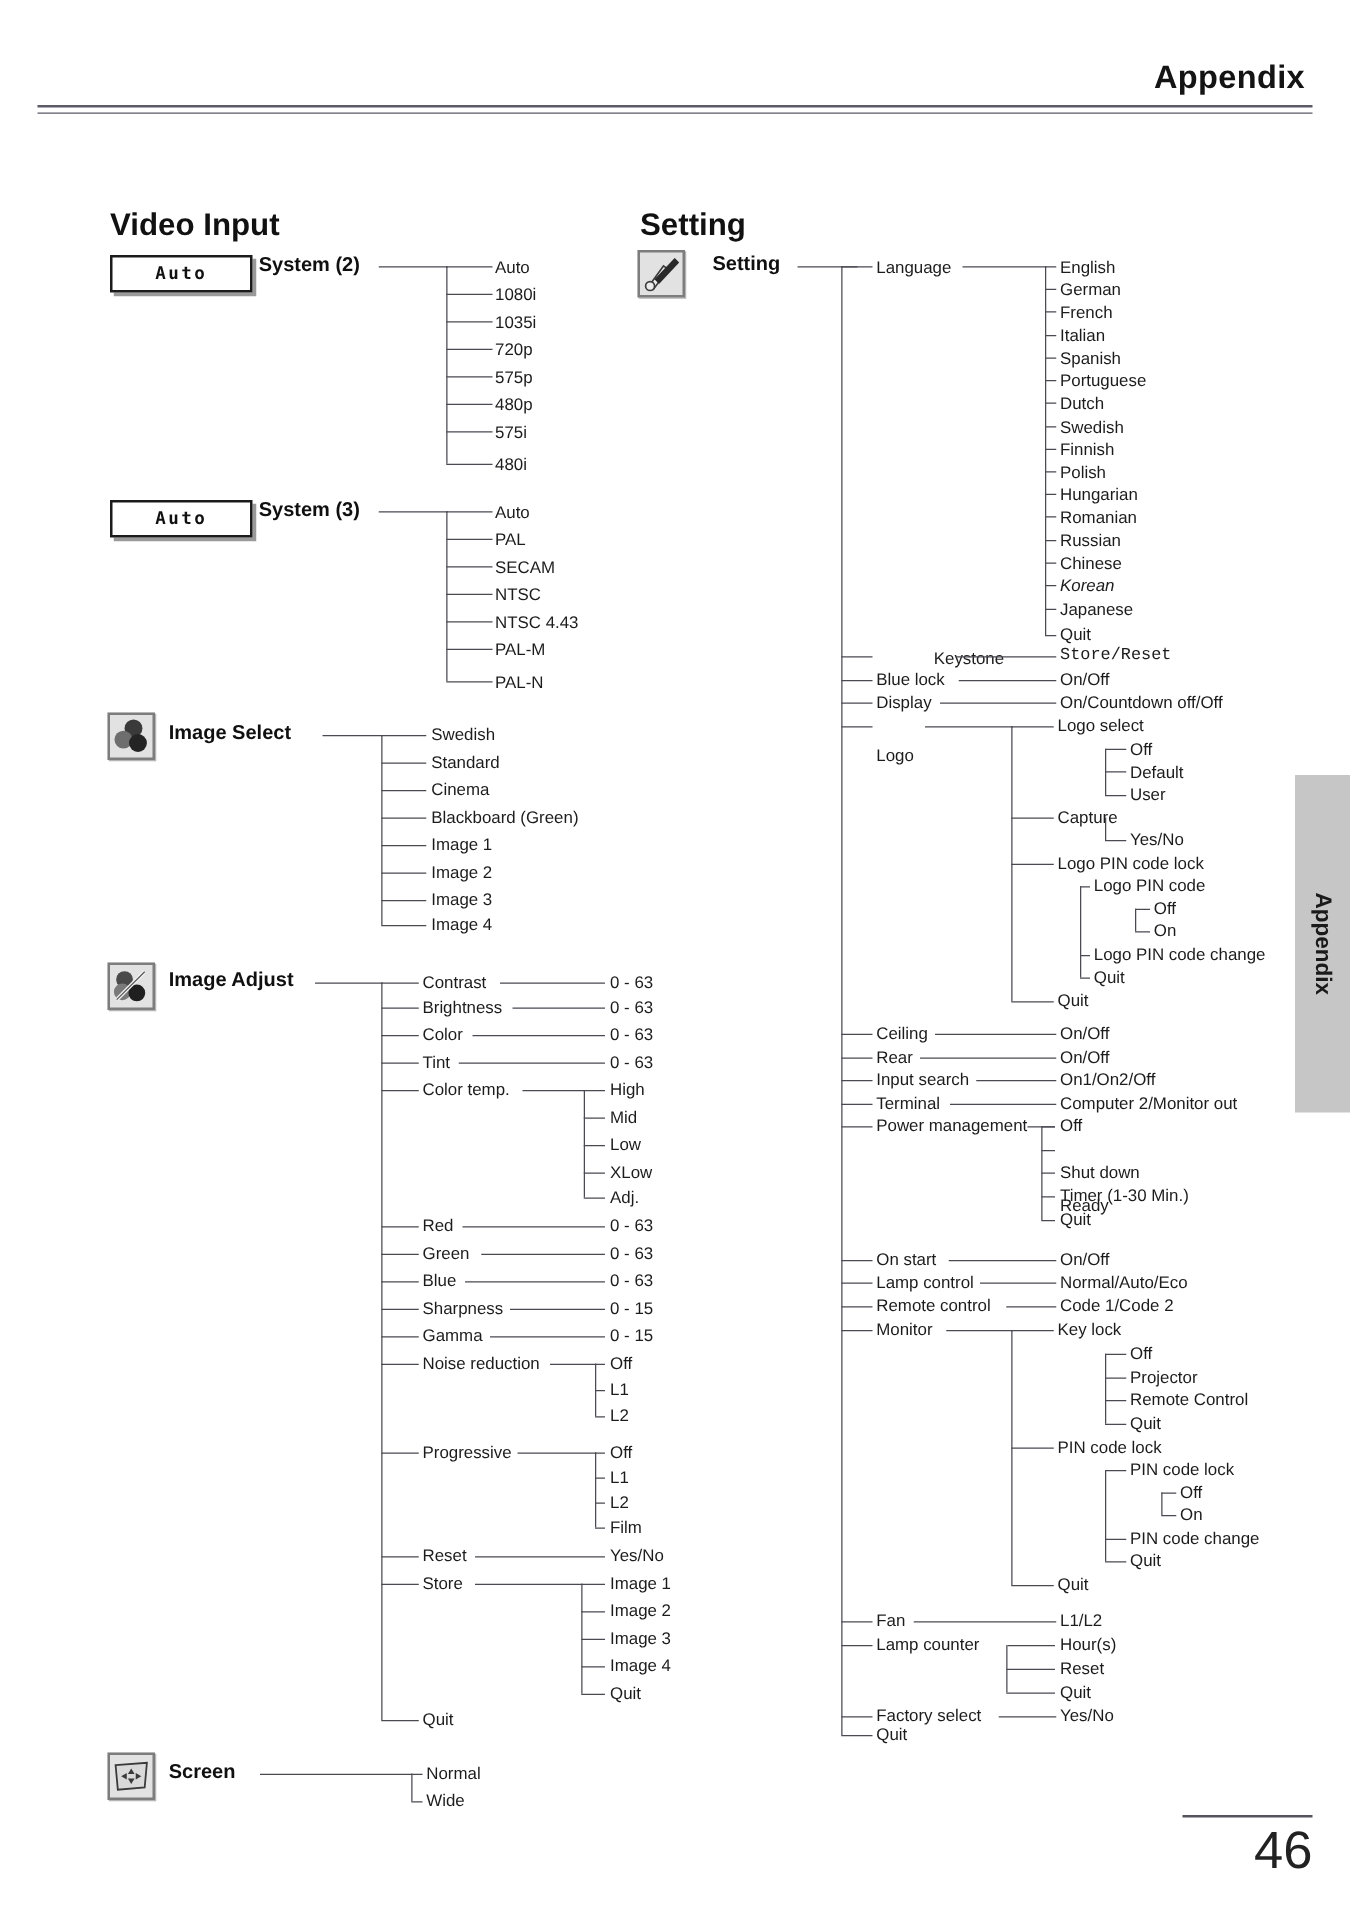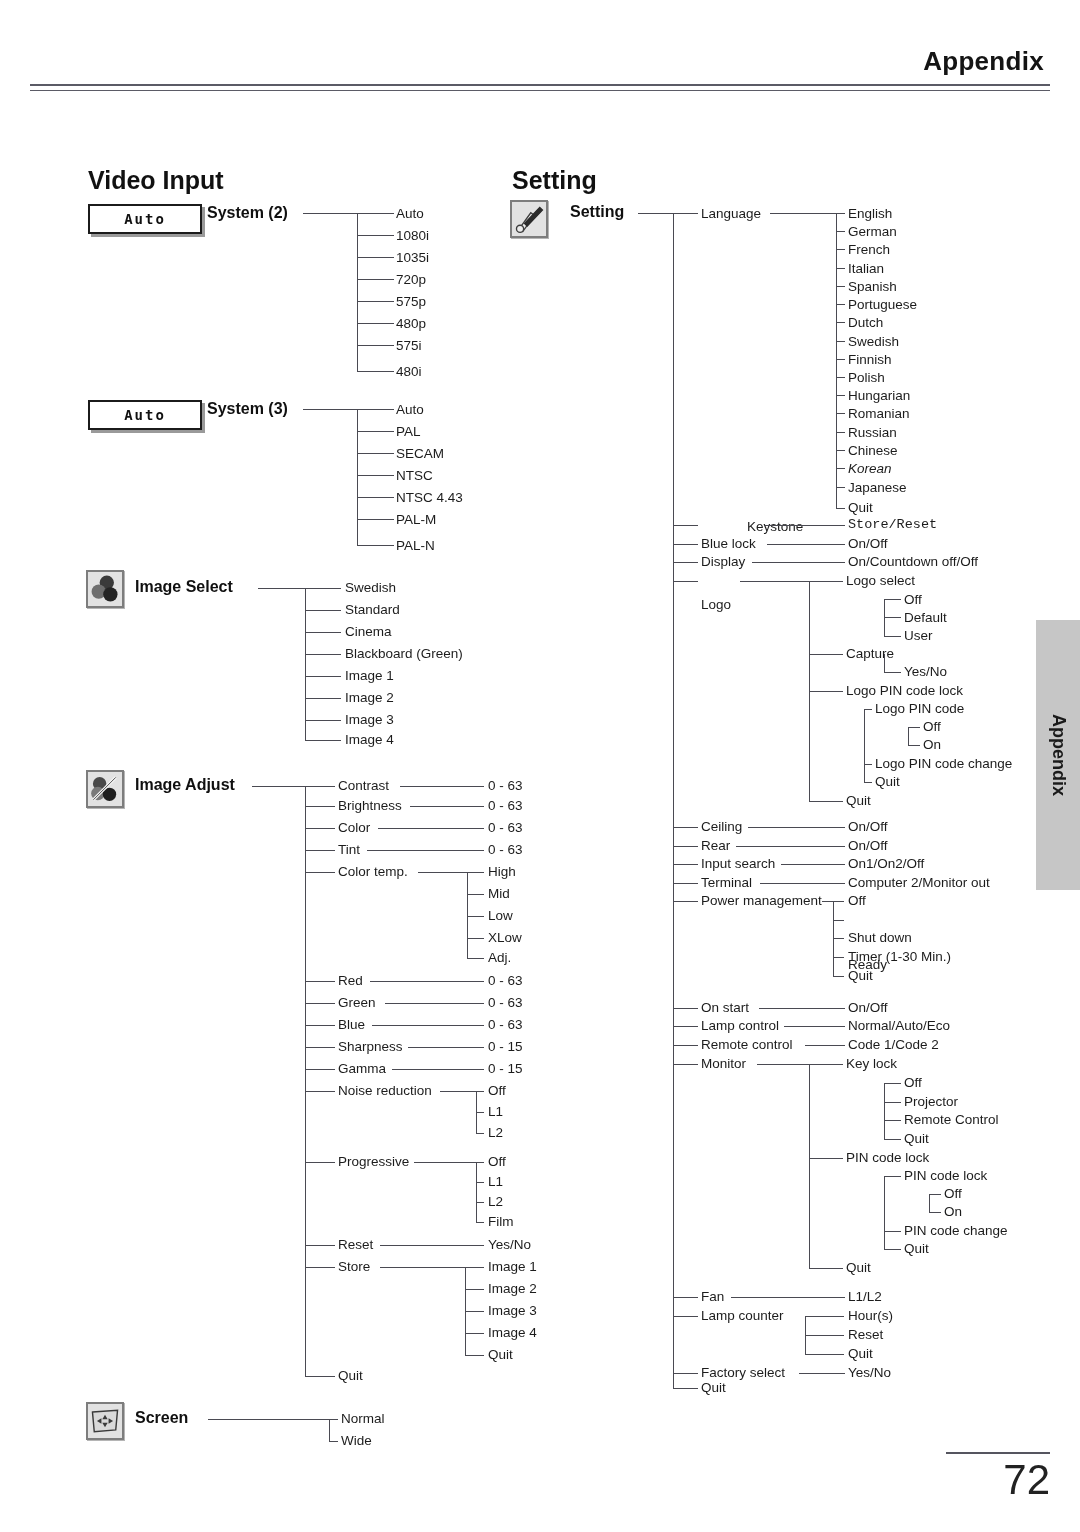--- a/index.html
+++ b/index.html
@@ -82,21 +82,21 @@
 <div class="page">
 
   <div class="hdr-title">Appendix</div>
   <div class="hdr-rule"></div>
 
   <div class="sidetab">
     <span>Appendix</span>
   </div>
 
   <div class="foot-rule"></div>
-  <div class="pageno">72</div>
+  <div class="pageno">46</div>
 
   <div class="sec-title" style="left:88px;top:166px;">Video Input</div>
   <div class="sec-title" style="left:512px;top:166px;">Setting</div>
 
   <div class="icon" style="left:86px;top:570px;">
     <svg viewBox="0 0 38 38">
       <circle cx="21" cy="12" r="8" fill="#3a3a3a"></circle>
       <circle cx="12" cy="22" r="8" fill="#6e6e6e"></circle>
       <circle cx="25" cy="25" r="8" fill="#242424"></circle>
     </svg>

